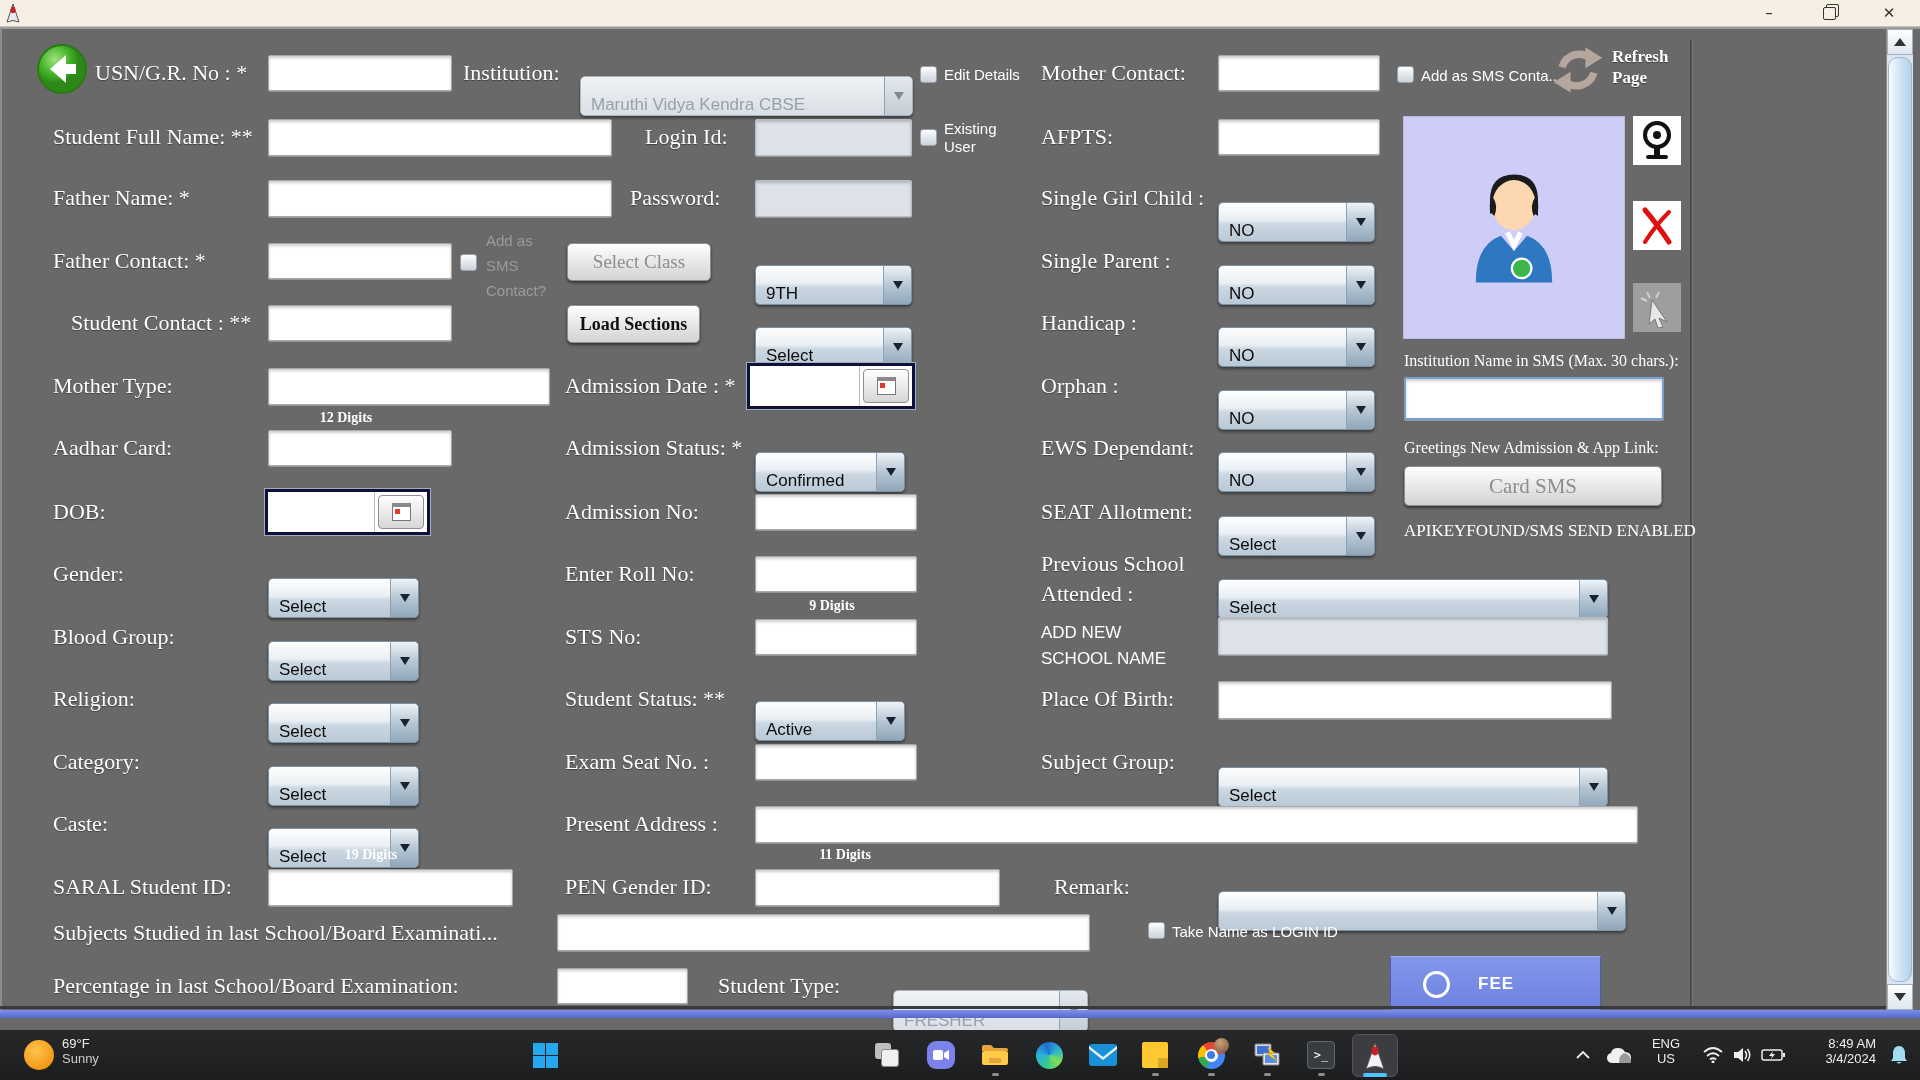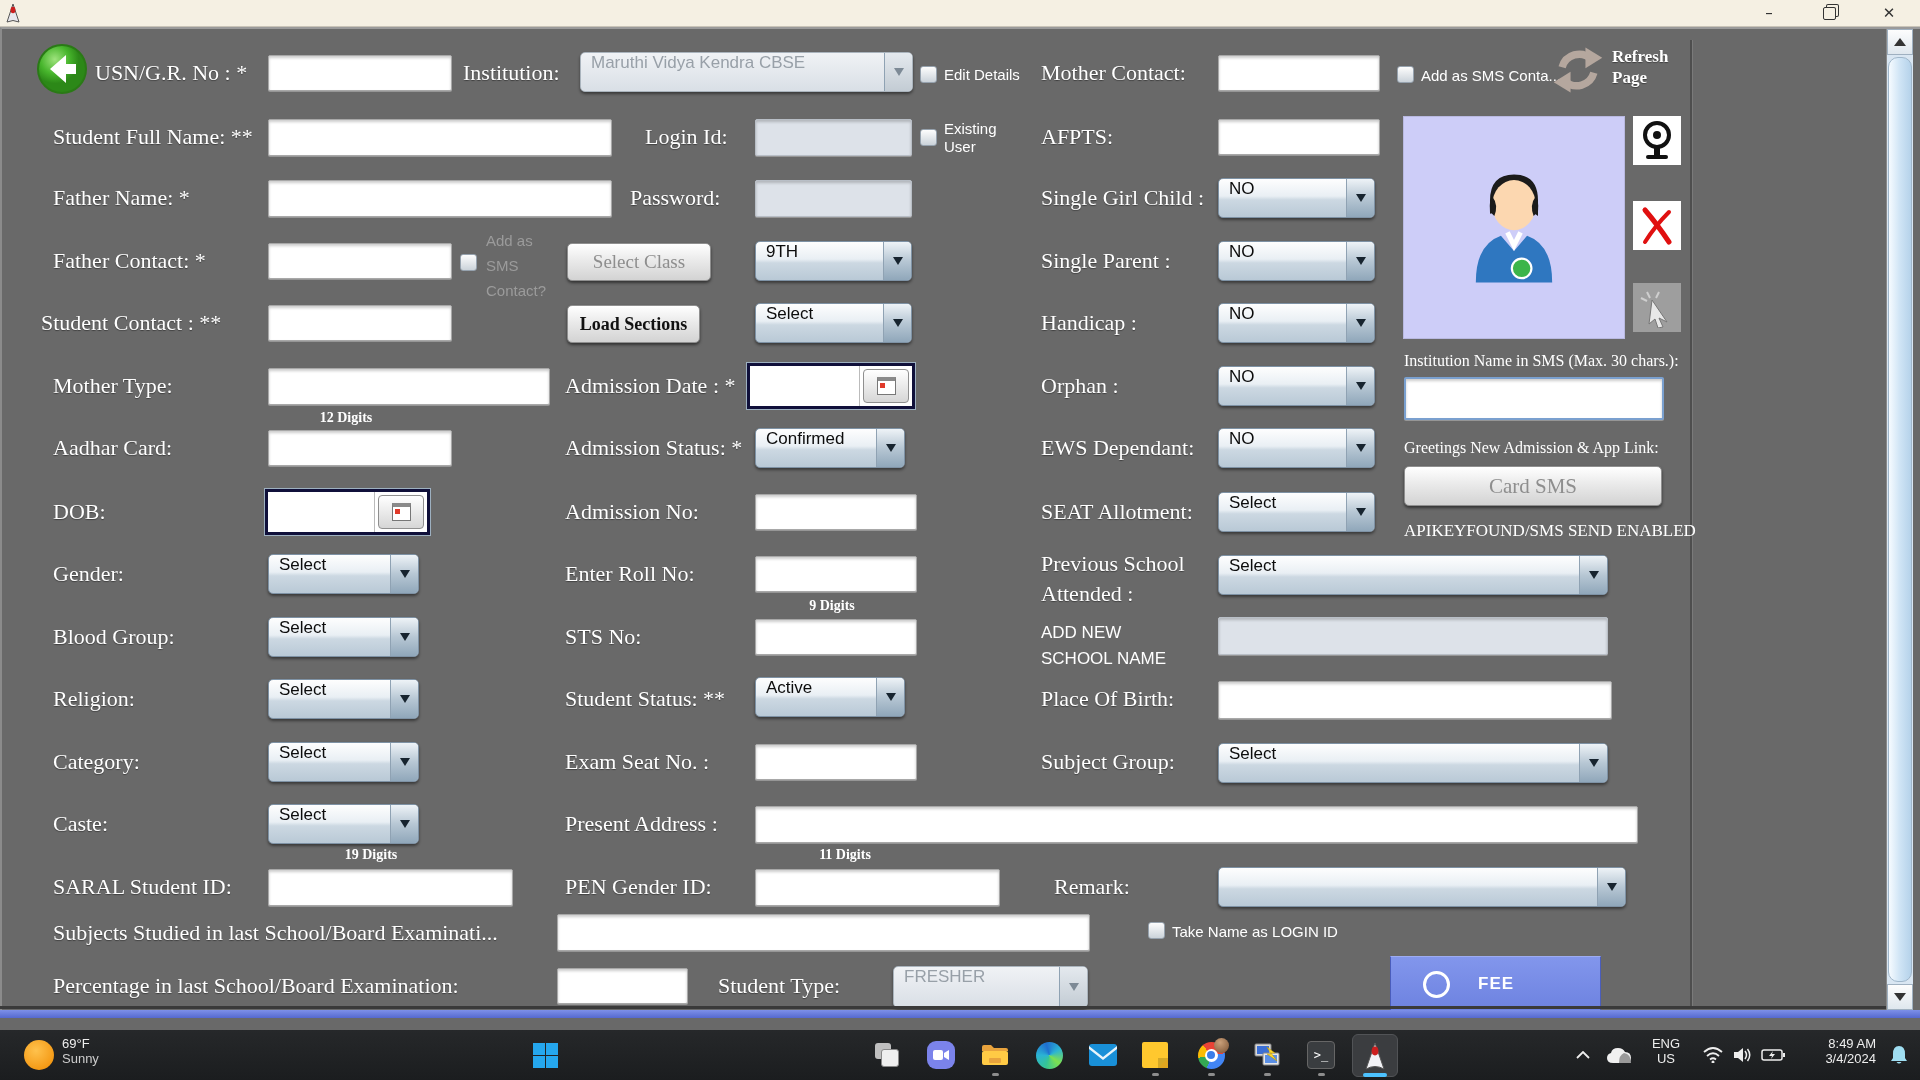--- a/index.html
+++ b/index.html
@@ -17,21 +17,21 @@
   .sbtn{position:absolute;left:0;width:26px;height:26px;background:linear-gradient(#fdfdfd,#dfe7ee);border:1px solid #9fb0c0;box-sizing:border-box;display:flex;align-items:center;justify-content:center;}
   .sthumb{position:absolute;left:1px;top:28px;width:24px;height:925px;border-radius:10px;background:linear-gradient(90deg,#f6fbff,#cfe4f5 50%,#b5d2ea);border:1px solid #9fb6ca;box-sizing:border-box;}
   .tri-up{width:0;height:0;border-left:6px solid transparent;border-right:6px solid transparent;border-bottom:8px solid #333;}
   .tri-dn{width:0;height:0;border-left:6px solid transparent;border-right:6px solid transparent;border-top:8px solid #333;}
   
   .lbl{position:absolute;color:#fff;font-family:"Liberation Serif",serif;font-size:22px;white-space:nowrap;text-shadow:0 1px 1px rgba(0,0,0,.4);}
   .lbl-sm{position:absolute;color:#fff;font-family:"Liberation Serif",serif;font-size:16px;white-space:nowrap;}
   .lbl-sans{position:absolute;color:#fff;font-family:"Liberation Sans",sans-serif;font-size:17px;white-space:nowrap;}
   .inp{position:absolute;background:#fff;border:1px solid #a8a8a8;border-radius:2px;box-sizing:border-box;box-shadow:inset 0 2px 3px rgba(0,0,0,.2),0 1px 0 rgba(255,255,255,.3);}
   .inp.dis{background:#dde2e9;border-color:#b8bec6;}
-  .dd{position:absolute;height:40px;border-radius:5px;border:1px solid #7e92a5;background:linear-gradient(#fefefe,#e9eff4 45%,#ccd8e2 55%,#b9c9d6);box-shadow:0 2px 3px rgba(0,0,0,.45);display:flex;align-items:flex-start;box-sizing:border-box;}
+  .dd{position:absolute;height:40px;border-radius:5px;border:1px solid #7e92a5;background:linear-gradient(#fefefe,#e9eff4 45%,#ccd8e2 55%,#b9c9d6);box-shadow:0 2px 3px rgba(0,0,0,.45);display:flex;align-items:flex-end;box-sizing:border-box;margin-top:24px;}
   .dd-val{flex:1;font-family:"Liberation Sans",sans-serif;font-size:17px;color:#0c0c0c;padding-left:10px;overflow:hidden;white-space:nowrap;}
   .dd-btn{width:27px;align-self:stretch;border-left:1px solid #8fa2b3;border-radius:0 4px 4px 0;background:linear-gradient(#eef3f7,#b7c7d4 50%,#90a7ba);display:flex;align-items:center;justify-content:center;}
   .dd-arrow{width:0;height:0;border-left:5px solid transparent;border-right:5px solid transparent;border-top:8px solid #17242f;}
   .dd.dis{background:linear-gradient(#f0f2f5,#d9dfe6);border-color:#aab4bd;}
   .dd.dis .dd-val{color:#98a0a8;}
   .dd.dis .dd-btn{background:linear-gradient(#e4e9ee,#c3ccd4);}
   .btn{position:absolute;border:1px solid #8f8f8f;border-radius:5px;background:linear-gradient(#ffffff,#eaeaea 45%,#d3d3d3);box-shadow:0 2px 3px rgba(0,0,0,.5);font-family:"Liberation Serif",serif;display:flex;align-items:center;justify-content:center;color:#111;box-sizing:border-box;}
   .btn.dis{color:#8e8e8e;}
   .cb{position:absolute;width:17px;height:17px;border-radius:3px;border:1px solid #96a2ae;background:linear-gradient(#fdfdfd,#cbd3da);box-sizing:border-box;}
   .cb-lbl{position:absolute;color:#fff;font-family:"Liberation Sans",sans-serif;font-size:15px;white-space:nowrap;}
@@ -202,21 +202,21 @@
       </span>
   </div>
   <div class="lbl" style="left:1041px;top:248px;">Single Parent :</div>
   <div class="dd" style="left:1218px;top:241px;width:157px;">
     <span class="dd-val">NO</span>
     <span class="dd-btn">
         <span class="dd-arrow"></span>
       </span>
   </div>
 
-  <div class="lbl" style="left:41px;top:310px;">Student Contact : **</div>
+  <div class="lbl" style="left:71px;top:310px;">Student Contact : **</div>
   <div class="inp" style="left:268px;top:305px;width:184px;height:36px;"></div>
   <div class="btn" style="left:567px;top:305px;width:133px;height:38px;font-size:18px;font-weight:bold;">Load Sections</div>
   <div class="dd" style="left:755px;top:303px;width:157px;">
     <span class="dd-val">Select</span>
     <span class="dd-btn">
         <span class="dd-arrow"></span>
       </span>
   </div>
   <div class="lbl" style="left:1041px;top:310px;">Handicap :</div>
   <div class="dd" style="left:1218px;top:303px;width:157px;">

